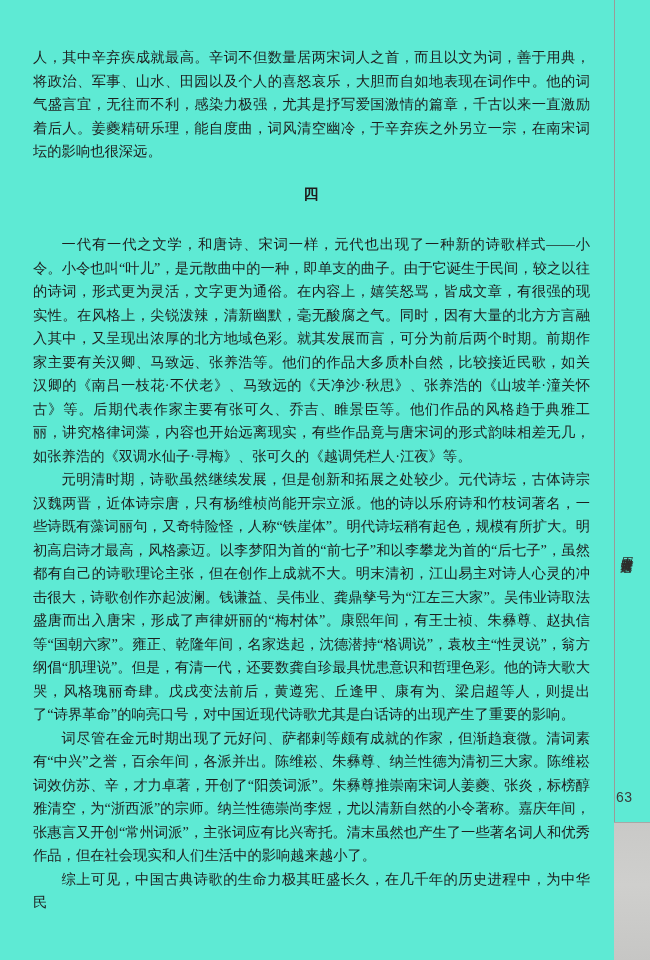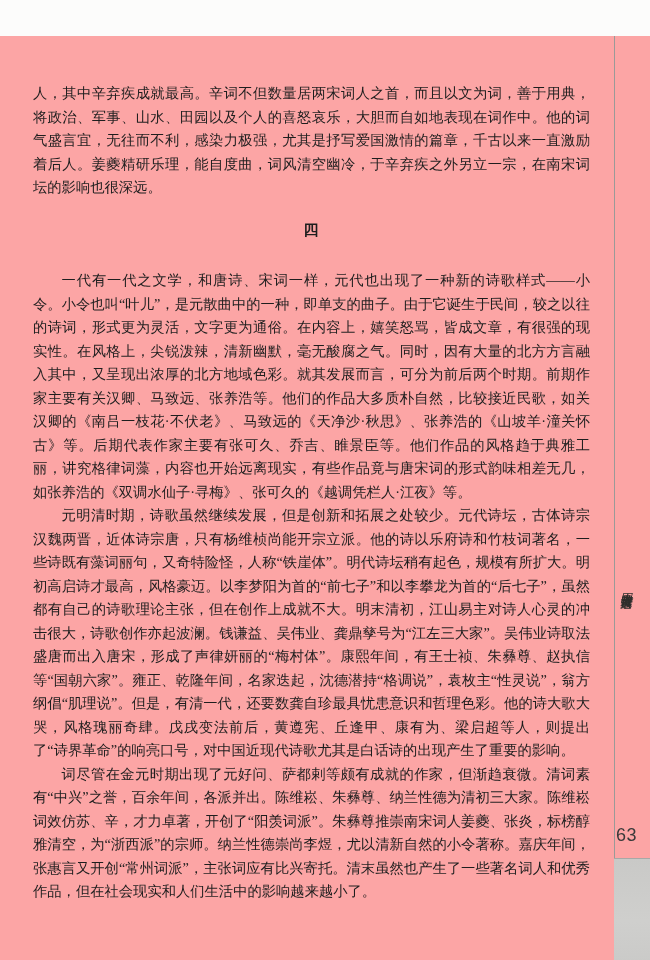--- a/index.html
+++ b/index.html
@@ -5,22 +5,21 @@
   html, body { margin: 0; padding: 0; }
   body {
     width: 650px; height: 960px;
     background: #fcfcfb;
     position: relative;
     overflow: hidden;
     font-family: "Liberation Serif", "DejaVu Serif", serif;
   }
   .page {
     position: absolute; inset: 0;
-    background: #fca5a5;
-    margin-top: 36px;
+    background: #5eead4;
   }
   
   .main-text {
     position: absolute;
     left: 33px; top: 46px;
     width: 557px;
     color: #1e1e1e;
     font-size: 14.3px;
     line-height: 23.5px;
     text-align: justify;
@@ -58,21 +57,21 @@
     color: #2e2e2c;
     font-style: italic;
     text-align: left;
   }
   
   .page-number {
     position: absolute;
     left: 616px; top: 789px;
     width: 30px;
     font-family: "Liberation Sans", "DejaVu Sans", sans-serif;
-    font-size: 18px;
+    font-size: 14px;
     color: #3a3a3a;
     letter-spacing: 0.5px;
   }
   
   .corner-tab {
     position: absolute;
     left: 614px; top: 822px;
     width: 36px; height: 138px;
     background: linear-gradient(180deg, #c9c9c7 0%, #cfcfcd 45%, #c6c6c4 100%);
     border-top: 1px solid #a8a8a6;
@@ -87,20 +86,21 @@
     <p>人，其中辛弃疾成就最高。辛词不但数量居两宋词人之首，而且以文为词，善于用典，将政治、军事、山水、田园以及个人的喜怒哀乐，大胆而自如地表现在词作中。他的词气盛言宜，无往而不利，感染力极强，尤其是抒写爱国激情的篇章，千古以来一直激励着后人。姜夔精研乐理，能自度曲，词风清空幽冷，于辛弃疾之外另立一宗，在南宋词坛的影响也很深远。</p>
 
     <h3 class="section-header">四</h3>
 
     <p class="para-indent">一代有一代之文学，和唐诗、宋词一样，元代也出现了一种新的诗歌样式——小令。小令也叫“叶儿”，是元散曲中的一种，即单支的曲子。由于它诞生于民间，较之以往的诗词，形式更为灵活，文字更为通俗。在内容上，嬉笑怒骂，皆成文章，有很强的现实性。在风格上，尖锐泼辣，清新幽默，毫无酸腐之气。同时，因有大量的北方方言融入其中，又呈现出浓厚的北方地域色彩。就其发展而言，可分为前后两个时期。前期作家主要有关汉卿、马致远、张养浩等。他们的作品大多质朴自然，比较接近民歌，如关汉卿的《南吕一枝花·不伏老》、马致远的《天净沙·秋思》、张养浩的《山坡羊·潼关怀古》等。后期代表作家主要有张可久、乔吉、睢景臣等。他们作品的风格趋于典雅工丽，讲究格律词藻，内容也开始远离现实，有些作品竟与唐宋词的形式韵味相差无几，如张养浩的《双调水仙子·寻梅》、张可久的《越调凭栏人·江夜》等。</p>
 
     <p class="para-indent">元明清时期，诗歌虽然继续发展，但是创新和拓展之处较少。元代诗坛，古体诗宗汉魏两晋，近体诗宗唐，只有杨维桢尚能开宗立派。他的诗以乐府诗和竹枝词著名，一些诗既有藻词丽句，又奇特险怪，人称“铁崖体”。明代诗坛稍有起色，规模有所扩大。明初高启诗才最高，风格豪迈。以李梦阳为首的“前七子”和以李攀龙为首的“后七子”，虽然都有自己的诗歌理论主张，但在创作上成就不大。明末清初，江山易主对诗人心灵的冲击很大，诗歌创作亦起波澜。钱谦益、吴伟业、龚鼎孳号为“江左三大家”。吴伟业诗取法盛唐而出入唐宋，形成了声律妍丽的“梅村体”。康熙年间，有王士祯、朱彝尊、赵执信等“国朝六家”。雍正、乾隆年间，名家迭起，沈德潜持“格调说”，袁枚主“性灵说”，翁方纲倡“肌理说”。但是，有清一代，还要数龚自珍最具忧患意识和哲理色彩。他的诗大歌大哭，风格瑰丽奇肆。戊戌变法前后，黄遵宪、丘逢甲、康有为、梁启超等人，则提出了“诗界革命”的响亮口号，对中国近现代诗歌尤其是白话诗的出现产生了重要的影响。</p>
 
     <p class="para-indent">词尽管在金元时期出现了元好问、萨都剌等颇有成就的作家，但渐趋衰微。清词素有“中兴”之誉，百余年间，各派并出。陈维崧、朱彝尊、纳兰性德为清初三大家。陈维崧词效仿苏、辛，才力卓著，开创了“阳羡词派”。朱彝尊推崇南宋词人姜夔、张炎，标榜醇雅清空，为“浙西派”的宗师。纳兰性德崇尚李煜，尤以清新自然的小令著称。嘉庆年间，张惠言又开创“常州词派”，主张词应有比兴寄托。清末虽然也产生了一些著名词人和优秀作品，但在社会现实和人们生活中的影响越来越小了。</p>
 
+    <p class="para-indent">综上可见，中国古典诗歌的生命力极其旺盛长久，在几千年的历史进程中，为中华民</p>
   </div>
 
   <div class="margin-rule"></div>
 
   <div class="sidebar-title">中国古代诗歌发展概述</div>
 
   <div class="page-number">63</div>
 
   <div class="corner-tab"></div>
 

